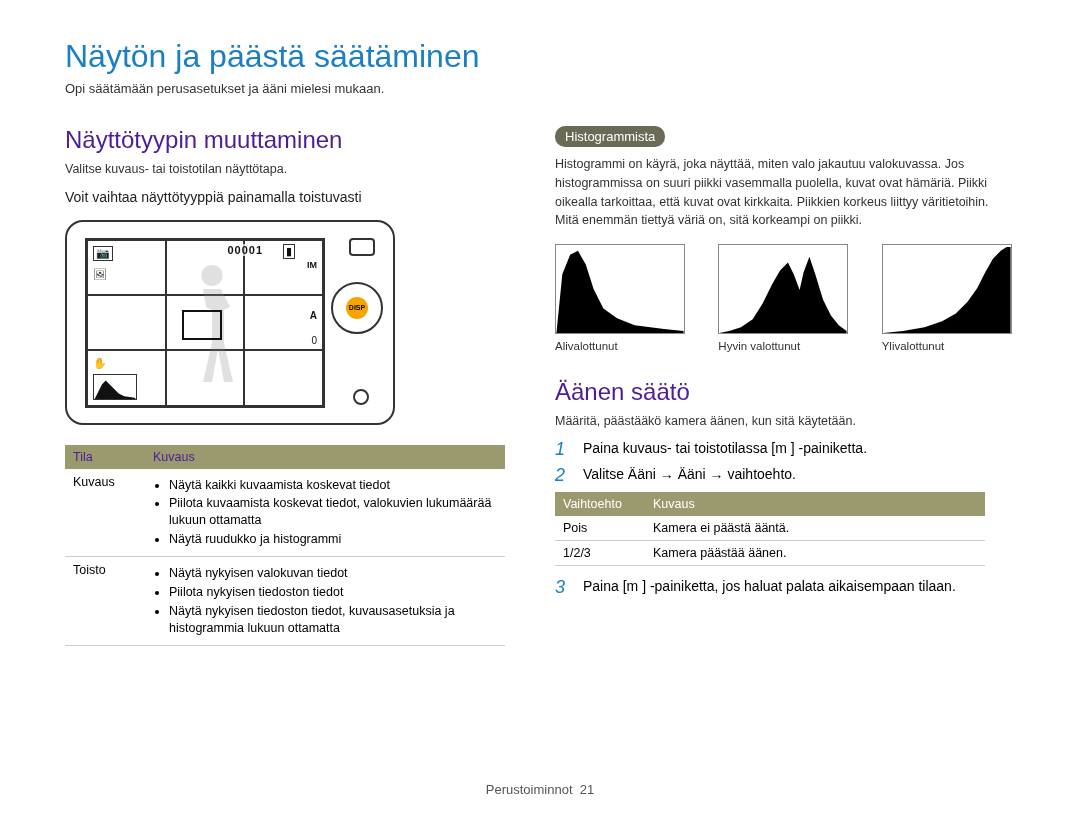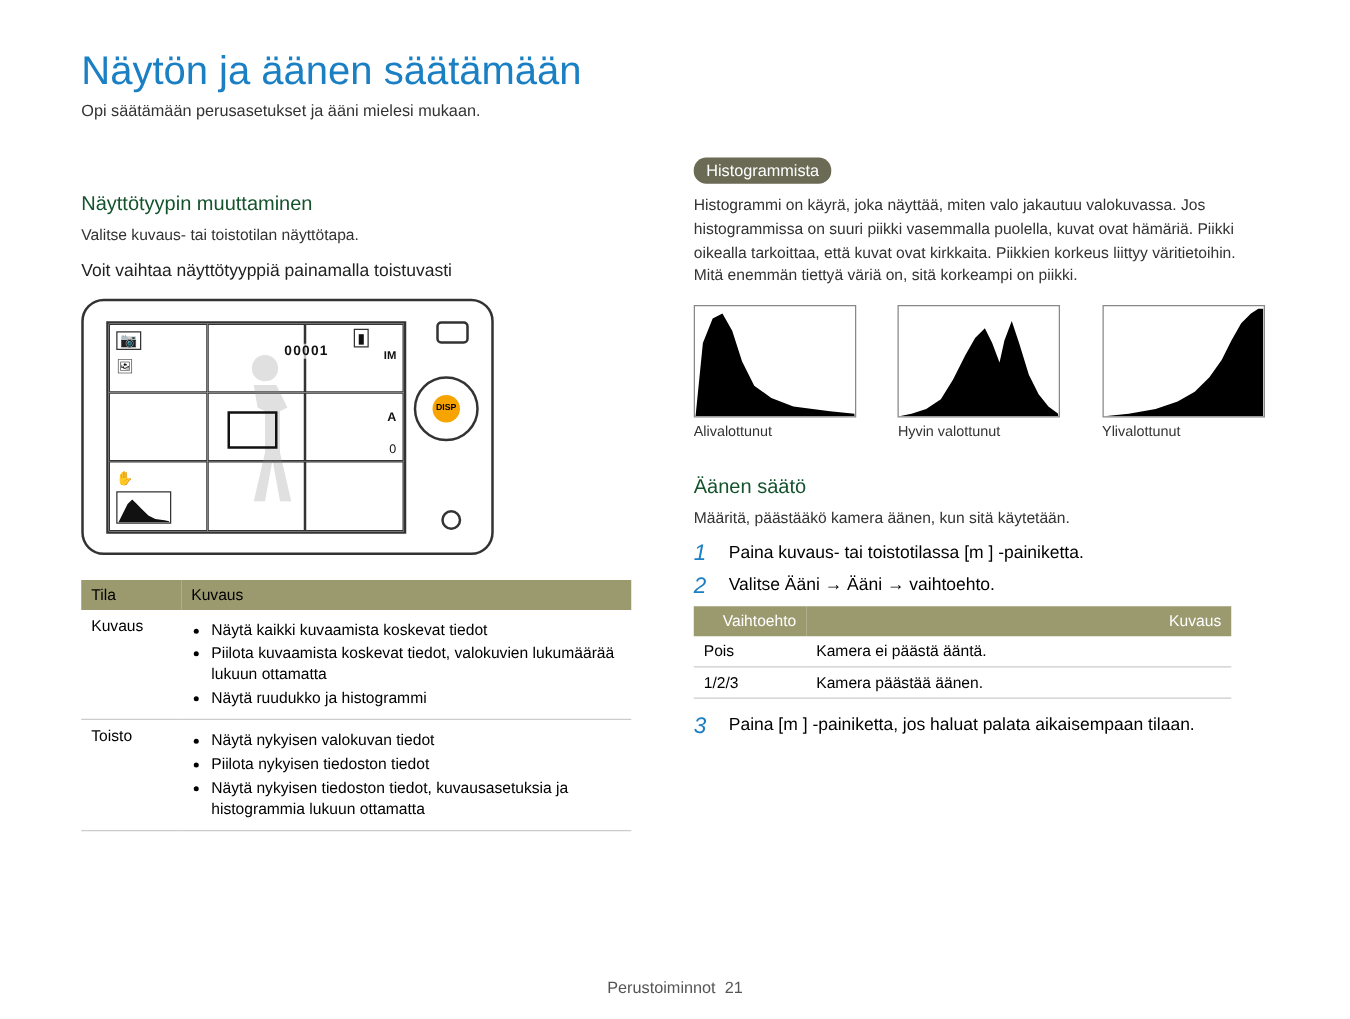--- a/index.html
+++ b/index.html
@@ -31,25 +31,24 @@
     display: flex;
     gap: 50px;
   }
   .col-left {
     width: 440px;
   }
   .col-right {
     width: 460px;
   }
   .section-heading {
-    font-size: 16px;
-    color: #14532d;
+    font-size: 24px;
+    color: #4c1d95;
     font-weight: 400;
     margin-bottom: 8px;
-    margin-top: 29px;
   }
   .small-note {
     font-size: 12.5px;
     color: #333;
     margin-bottom: 12px;
   }
   .body-text {
     font-size: 14px;
     color: #222;
     line-height: 1.4;
@@ -141,21 +140,21 @@
   }
 
   
   table.mode-table {
     width: 440px;
     border-collapse: collapse;
     font-size: 12.5px;
   }
   table.mode-table th {
     background: #9b9a6f;
-    color: #000000;
+    color: #4c1d95;
     font-weight: 400;
     text-align: left;
     padding: 5px 8px;
     border: none;
   }
   table.mode-table td {
     padding: 6px 8px;
     border-bottom: 1px solid #ccc;
     vertical-align: top;
   }
@@ -212,41 +211,41 @@
   }
 
   
   table.opt-table {
     width: 430px;
     border-collapse: collapse;
     font-size:12.5px;
     margin: 6px 0 12px 0;
   }
   table.opt-table th {
-    background:#9b9a6f;color:#fff;font-weight:400;text-align:right;
+    background:#9b9a6f;color:#fff;font-weight:400;text-align:left;
     padding:5px 8px;
   }
   table.opt-table td {
     padding:5px 8px;border-bottom:1px solid #ccc;
   }
   table.opt-table .c1 { width:90px;}
 
   .footer {
     position:absolute;
     bottom:18px;
     left:0; right:0;
     text-align:center;
     font-size:13px;
     color:#555;
   }
 </style>
 </head>
 <body>
 
-<div class="page-title">Näytön ja äänen säätämään</div>
+<div class="page-title">Näytön ja päästä säätäminen</div>
 <div class="page-subtitle">Opi säätämään perusasetukset ja ääni mielesi mukaan.</div>
 
 <div class="columns">
 
   <div class="col-left">
     <div class="section-heading">Näyttötyypin muuttaminen</div>
     <div class="small-note">Valitse kuvaus- tai toistotilan näyttötapa.</div>
     <div class="body-text">Voit vaihtaa näyttötyyppiä painamalla toistuvasti</div>
 
     <div class="camera-back">
@@ -259,21 +258,21 @@
           <div class="grid-cell g6"></div>
         <div class="grid-cell g7"></div>
           <div class="grid-cell g8"></div>
           <div class="grid-cell g9"></div>
         <svg class="silhouette" viewBox="0 0 40 80">
           <path fill="#888" d="M20 0c4 0 7 3 7 7s-3 7-7 7-7-3-7-7 3-7 7-7zm-6 16h12l6 12-4 2v22l6 26h-6l-4-22-4 22h-6l6-26V30l-4-2z"></path>
         </svg>
         <div class="focus-rect"></div>
         <span class="scr-icon" style="left:6px;top:6px;border:1px solid #333;padding:0 2px;">📷</span>
         <span class="scr-icon" style="left:6px;top:28px;">🖼</span>
-        <span class="scr-icon" style="right:60px;top:16px;font-weight:bold;letter-spacing:1px;">00001</span>
+        <span class="scr-icon" style="right:60px;top:4px;font-weight:bold;letter-spacing:1px;">00001</span>
         <span class="scr-icon" style="right:28px;top:4px;border:1px solid #333;padding:0 2px;">▮</span>
         <span class="scr-icon" style="right:6px;top:20px;font-size:9px;font-weight:bold;">IM</span>
         <span class="scr-icon" style="right:6px;top:70px;font-size:10px;font-weight:bold;">A</span>
         <span class="scr-icon" style="right:6px;top:95px;font-size:10px;">0</span>
         <span class="scr-icon" style="left:6px;bottom:36px;">✋</span>
         <div class="scr-hist">
           <svg viewBox="0 0 44 26">
               <polygon fill="#111" points="0,26 4,18 8,10 12,6 16,10 20,14 26,20 32,23 40,24 44,25 44,26"></polygon>
             </svg>
         </div>

